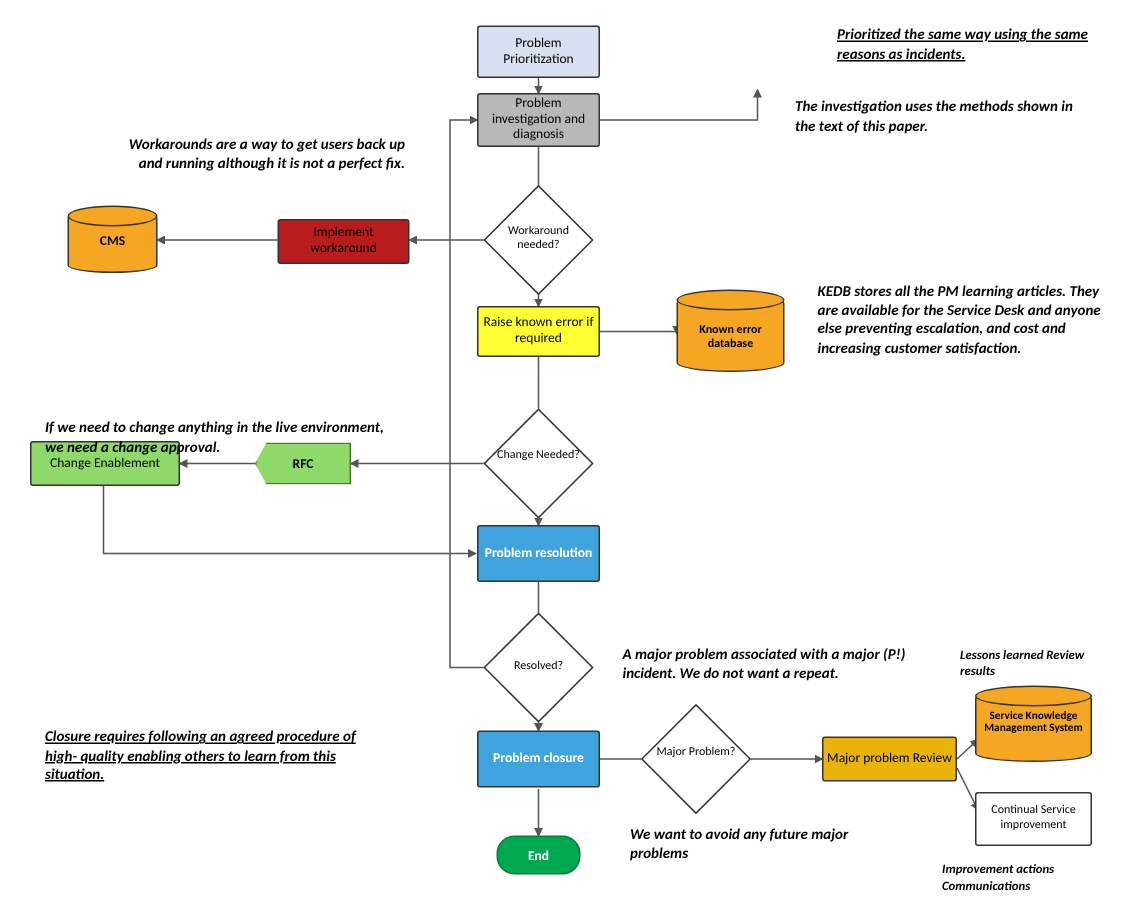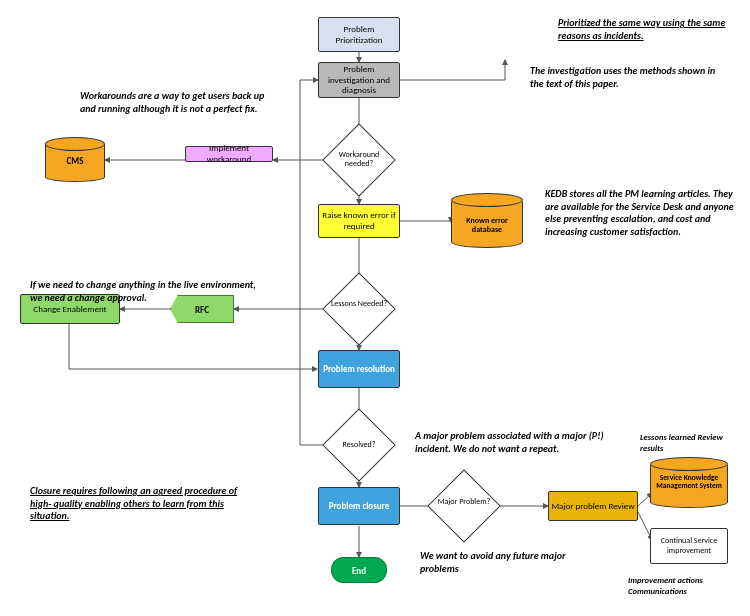--- a/index.html
+++ b/index.html
@@ -145,38 +145,38 @@
     <span>Problem Prioritization</span>
   </div>
 
 <div class="node rect" style="left:318px;top:62px;width:82px;height:36px;background:#b8b8b8;">
     <span>Problem investigation and diagnosis</span>
   </div>
 
 <div class="diamond" style="left:333px;top:134px;"></div>
 <div class="diamond-label" style="left:324px;top:150px;">Workaround needed?</div>
 
-<div class="node rect" style="left:185px;top:146px;width:88px;height:16px;background:#f0abfc;">
+<div class="node rect" style="left:185px;top:146px;width:88px;height:30px;background:#b91c1c;">
     <span>Implement workaround</span>
   </div>
 
 <div class="cyl" style="left:45px;top:140px;width:60px;height:42px;background:#f5a623;">
   <div class="cyl-label">CMS</div>
 </div>
 
 <div class="node rect" style="left:318px;top:204px;width:82px;height:34px;background:#ffff33;align-items:center;">
     <span>Raise known error if required</span>
   </div>
 
 <div class="cyl" style="left:451px;top:196px;width:72px;height:52px;background:#f5a623;">
   <div class="cyl-label" style="font-size:8px;">Known error database</div>
 </div>
 
 <div class="diamond" style="left:333px;top:283px;"></div>
-<div class="diamond-label" style="left:324px;top:299px;">Lessons Needed?</div>
+<div class="diamond-label" style="left:324px;top:299px;">Change Needed?</div>
 
 <div class="rfc" style="left:170px;top:295px;width:64px;height:28px;">
     <span>RFC</span>
   </div>
 
 <div class="node rect" style="left:20px;top:294px;width:100px;height:30px;background:#8ed96a;">
     <span>Change Enablement</span>
   </div>
 
 <div class="node rect" style="left:318px;top:350px;width:82px;height:38px;background:#3fa4dd;color:#fff;font-weight:bold;">
@@ -204,20 +204,20 @@
 <div class="node rect" style="left:650px;top:528px;width:78px;height:36px;background:#fff;font-size:8px;">
     <span>Continual Service improvement</span>
   </div>
 
 <div class="term" style="left:331px;top:557px;width:56px;height:26px;">
     <span>End</span>
   </div>
 
 <div class="ann" style="left:558px;top:17px;width:200px;text-decoration:underline;">Prioritized the same way using the same reasons as incidents.</div>
 <div class="ann" style="left:530px;top:65px;width:200px;">The investigation uses the methods shown in the text of this paper.</div>
-<div class="ann" style="left:80px;top:90px;width:190px;">Workarounds are a way to get users back up and running although it is not a perfect fix.</div>
+<div class="ann" style="left:80px;top:90px;width:190px;text-align:right;">Workarounds are a way to get users back up and running although it is not a perfect fix.</div>
 <div class="ann" style="left:545px;top:188px;width:195px;">KEDB stores all the PM learning articles. They are available for the Service Desk and anyone else preventing escalation, and cost and increasing customer satisfaction.</div>
 <div class="ann" style="left:30px;top:240px;width:230px;margin-top:39px;">If we need to change anything in the live environment, we need a change approval.</div>
 <div class="ann" style="left:415px;top:430px;width:220px;">A major problem associated with a major (P!) incident. We do not want a repeat.</div>
 <div class="ann" style="left:30px;top:485px;width:230px;text-decoration:underline;">Closure requires following an agreed procedure of high- quality enabling others to learn from this situation.</div>
 <div class="ann" style="left:420px;top:550px;width:180px;">We want to avoid any future major problems</div>
 <div class="ann" style="left:640px;top:432px;width:100px;font-size:8.5px;">Lessons learned Review results</div>
 <div class="ann" style="left:628px;top:575px;width:120px;font-size:8.5px;">Improvement actions Communications</div>
 
 </body></html>

